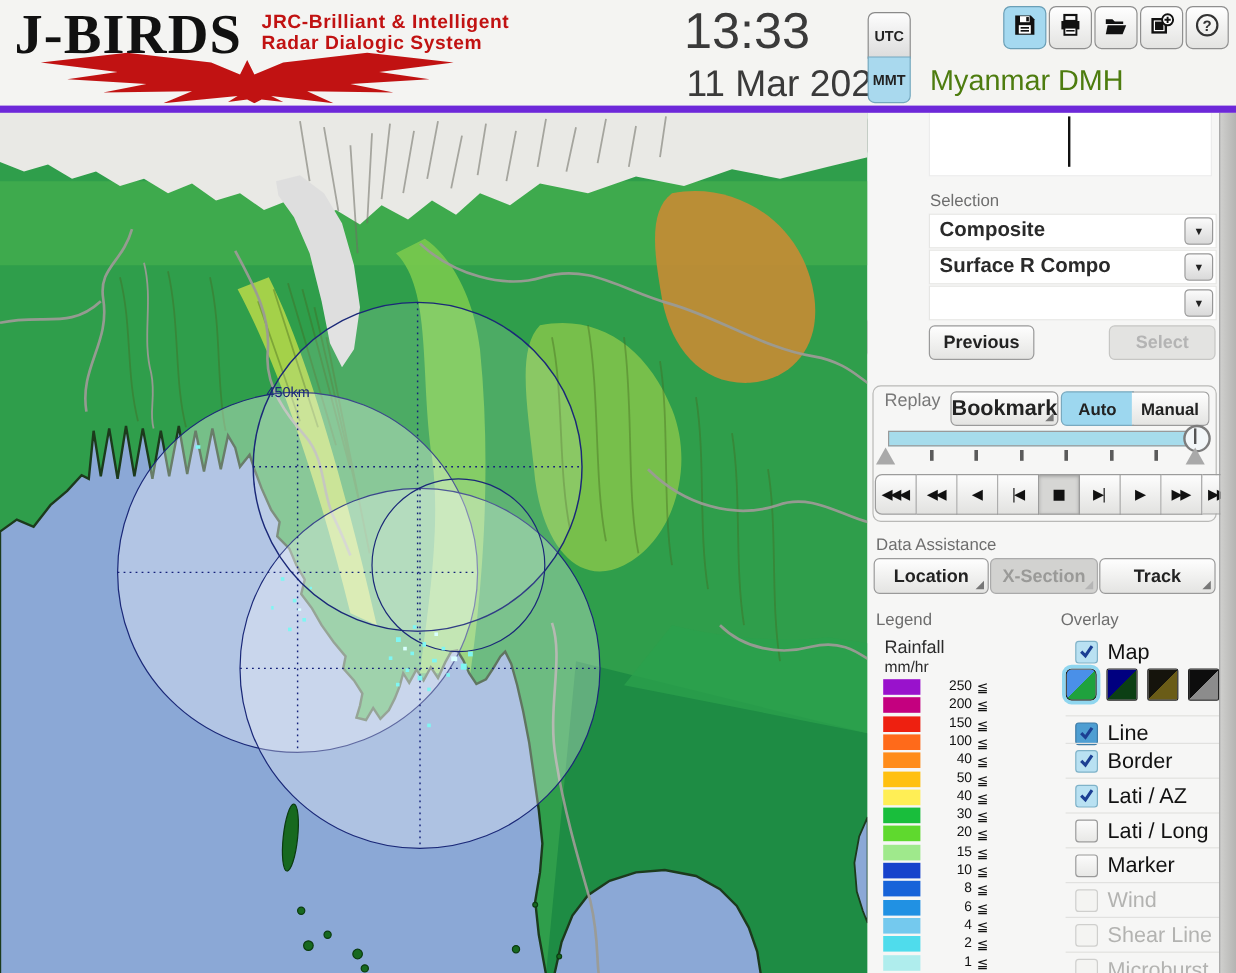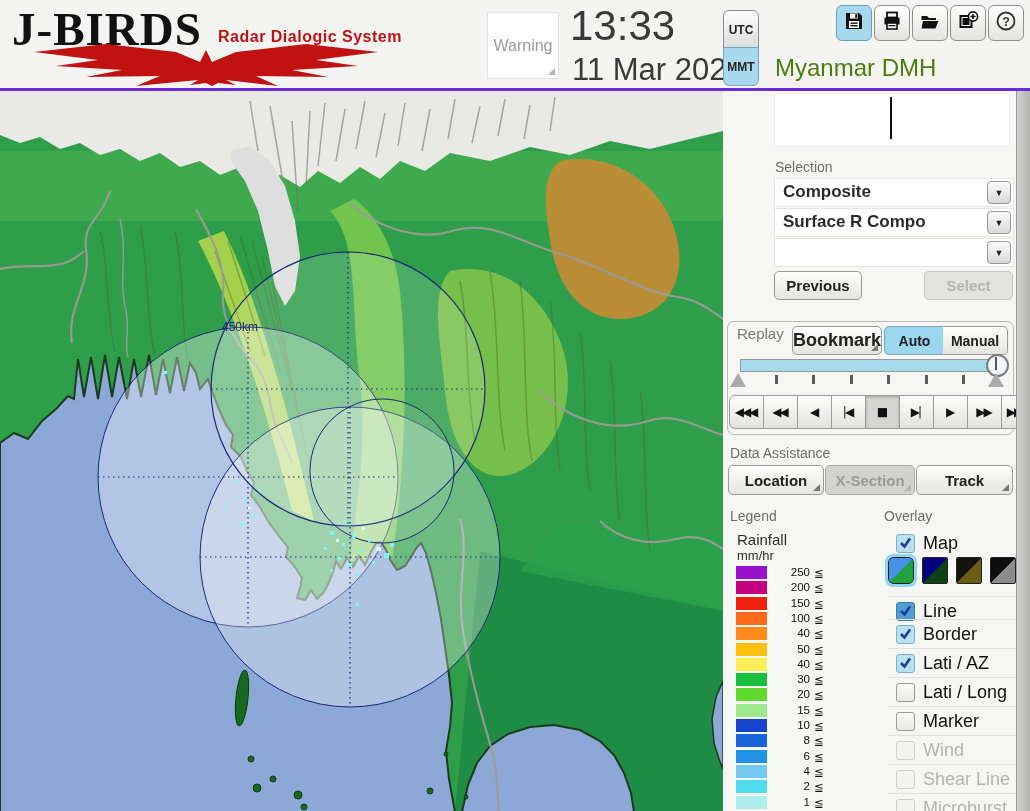--- a/index.html
+++ b/index.html
@@ -1,20 +1,20 @@
 <!DOCTYPE html>
 <html><head>
 <meta charset="utf-8">
 <style>
   html,body{margin:0;padding:0;}
   body{width:1030px;height:811px;position:relative;overflow:hidden;
        font-family:"Liberation Sans",sans-serif;background:#f4f4f2;color:#222;}
   .abs{position:absolute;}
   
-  #header{left:0;top:0;width:1030px;height:88px;background:#f4f4f2;border-bottom:3px solid #6d28d9;z-index:5;}
+  #header{left:0;top:0;width:1030px;height:88px;background:#f4f4f2;border-bottom:6px solid #6d28d9;z-index:5;}
   #logo-title{left:12px;top:2px;font-family:"Liberation Serif",serif;font-weight:bold;font-size:47px;color:#111;letter-spacing:1px;}
   .logo-sub{left:218px;color:#c11212;font-weight:bold;font-size:16px;line-height:18px;letter-spacing:.5px;}
   #warning-button{left:487px;top:12px;width:70px;height:65px;background:#fff;border:1px solid #e2e2e0;
        color:#9a9a9a;font-size:16px;display:flex;align-items:center;justify-content:center;}
   .corner{position:absolute;right:3px;bottom:3px;width:0;height:0;border-left:7px solid transparent;border-bottom:7px solid #777;}
   .corner.dim{border-bottom-color:#b5b5b5;}
   #clock-time{left:570px;top:2px;font-size:42px;color:#3a3a3a;}
   #clock-date{left:572px;top:52px;font-size:31px;color:#3a3a3a;}
   .tzbtn{left:723px;width:34px;height:37px;border:1px solid #8a8a8a;font-size:12px;font-weight:bold;color:#222;
        display:flex;align-items:center;justify-content:center;background:linear-gradient(#fdfdfd,#dcdcdc);}
@@ -96,28 +96,25 @@
        display:flex;align-items:center;justify-content:center;}
   #splitter-arrow{width:0;height:0;border-top:6px solid transparent;border-bottom:6px solid transparent;border-left:8px solid #8a8a8a;}
   
   #map{left:0;top:90px;width:723px;height:721px;border-top:1px solid #222;}
 </style>
 </head>
 <body>
 
 <div id="header" class="abs">
   <div id="logo-title" class="abs">J-BIRDS</div>
+  <div class="abs logo-sub" style="top:10px;">JRC-Brilliant &amp; Intelligent</div>
   <div class="abs logo-sub" style="top:28px;">Radar  Dialogic  System</div>
   <svg class="abs" style="left:14px;top:42px;" width="392" height="44" viewBox="0 0 392 44">
     <path fill="#c11212" d="M20,10 L92,2 L162,10 L186,20 L192,8 L198,20 L222,10 L292,2 L364,10 L302,18 L344,24 L278,28 L314,35 L242,34 L264,44 L212,38 L222,43 L204,41 L198,44 L192,41 L176,43 L184,38 L122,44 L146,34 L72,35 L108,28 L42,24 L84,18 Z"></path>
   </svg>
-  <div id="warning-button" class="abs">
-    <span>Warning</span>
-    <span class="corner dim"></span>
-  </div>
   <div id="clock-time" class="abs">13:33</div>
   <div id="clock-date" class="abs">11 Mar 2024</div>
   <div id="tz-utc" class="abs tzbtn">UTC</div>
   <div id="tz-mmt" class="abs tzbtn">MMT</div>
   <div id="toolbar" class="abs">
       <div class="toolbtn active">
         <span><svg width="22" height="22" viewBox="0 0 22 22">
             <path d="M3,3 h13 l3,3 v13 h-16 z" fill="#111"></path>
             <rect x="7" y="3.5" width="8" height="5" fill="#fff"></rect>
             <rect x="12.2" y="4.2" width="2.2" height="3.6" fill="#111"></rect>

